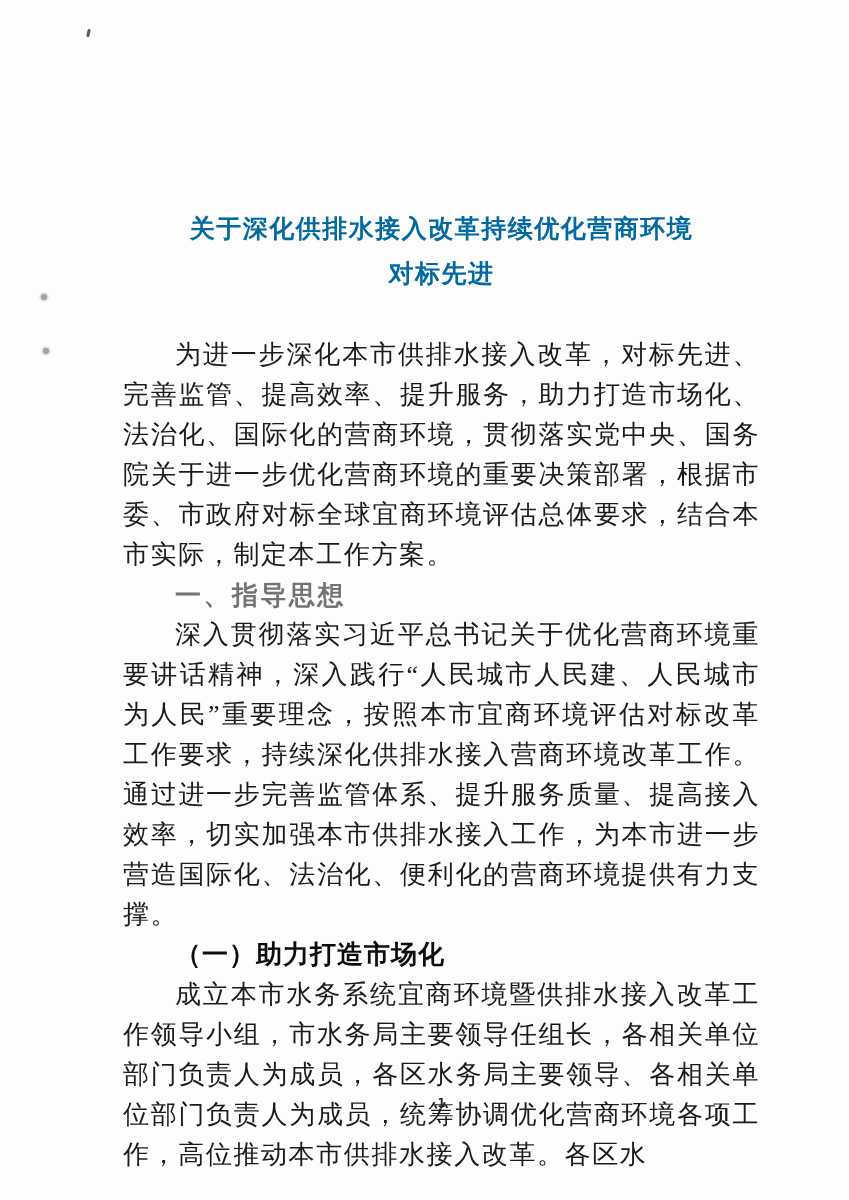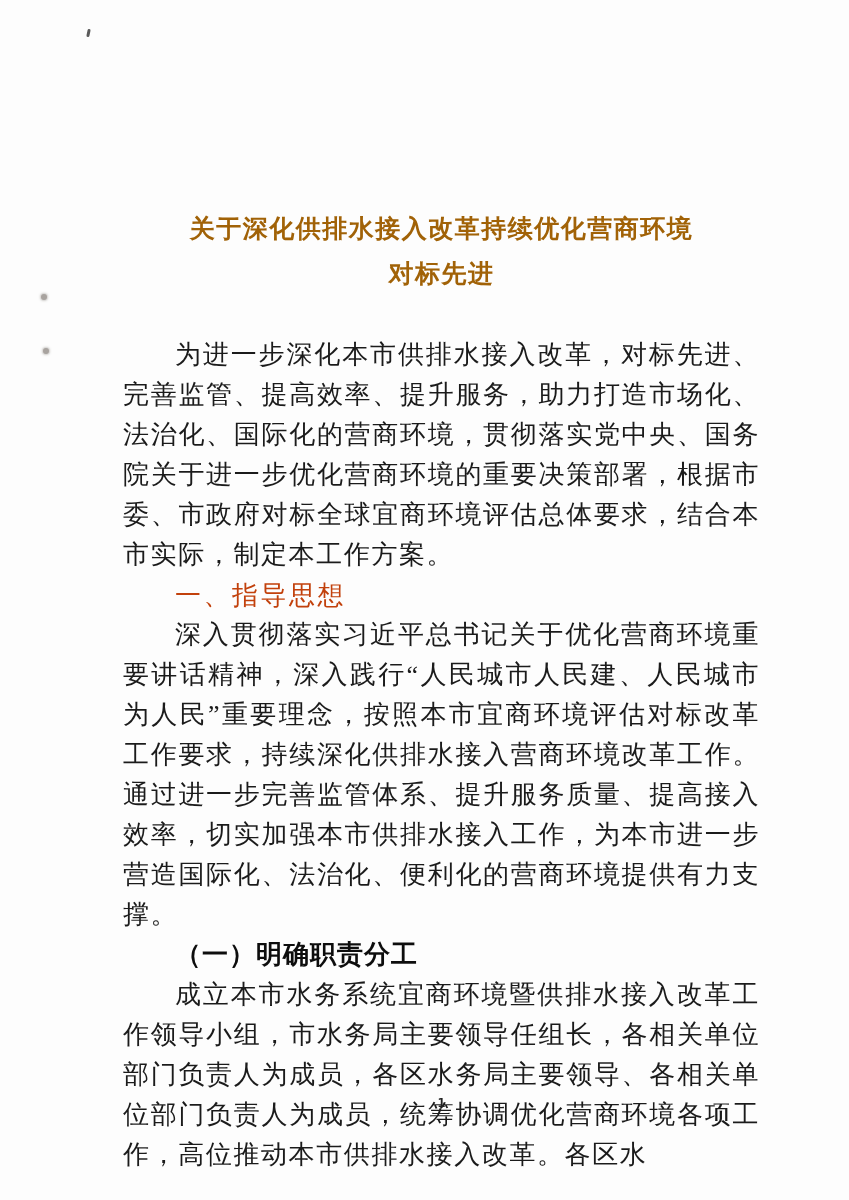--- a/index.html
+++ b/index.html
@@ -19,43 +19,43 @@
   .doc-title {
     position: absolute;
     top: 206px;
     left: 123px;
     width: 637px;
     text-align: center;
     font-size: 25px;
     line-height: 45px;
     font-weight: bold;
     letter-spacing: 1.5px;
-    color: #a16207;
+    color: #0369a1;
     font-family: "Liberation Serif", serif;
   }
   .doc-body {
     position: absolute;
     top: 335px;
     left: 123px;
     width: 637px;
     font-size: 26px;
     line-height: 40px;
     letter-spacing: 1.6px;
     text-align: justify;
     text-justify: inter-ideograph;
     color: #1b1b1b;
   }
   .doc-body p {
     margin: 0;
     padding: 0;
     text-indent: 52px;
   }
   .section-heading {
-    font-weight: normal;
-    color: #c2410c;
+    font-weight: bold;
+    color: #737373;
     font-family: "Liberation Sans", sans-serif;
     letter-spacing: 2.5px;
   }
   .subsection-heading {
     font-weight: bold;
     color: #0d0d0d;
     font-family: "Liberation Serif", serif;
     letter-spacing: 1px;
   }
   .page-number {
@@ -105,19 +105,19 @@
 
   <div class="doc-title">
     <div>关于深化供排水接入改革持续优化营商环境</div>
     <div>对标先进</div>
   </div>
 
   <div class="doc-body">
     <p>为进一步深化本市供排水接入改革，对标先进、完善监管、提高效率、提升服务，助力打造市场化、法治化、国际化的营商环境，贯彻落实党中央、国务院关于进一步优化营商环境的重要决策部署，根据市委、市政府对标全球宜商环境评估总体要求，结合本市实际，制定本工作方案。</p>
     <p class="section-heading">一、指导思想</p>
     <p>深入贯彻落实习近平总书记关于优化营商环境重要讲话精神，深入践行“人民城市人民建、人民城市为人民”重要理念，按照本市宜商环境评估对标改革工作要求，持续深化供排水接入营商环境改革工作。通过进一步完善监管体系、提升服务质量、提高接入效率，切实加强本市供排水接入工作，为本市进一步营造国际化、法治化、便利化的营商环境提供有力支撑。</p>
-    <p class="subsection-heading">（一）明确职责分工</p>
+    <p class="subsection-heading">（一）助力打造市场化</p>
     <p>成立本市水务系统宜商环境暨供排水接入改革工作领导小组，市水务局主要领导任组长，各相关单位部门负责人为成员，各区水务局主要领导、各相关单位部门负责人为成员，统筹协调优化营商环境各项工作，高位推动本市供排水接入改革。各区水</p>
   </div>
 
   <div class="page-number">1</div>
 
 </div>
 
 </body></html>

